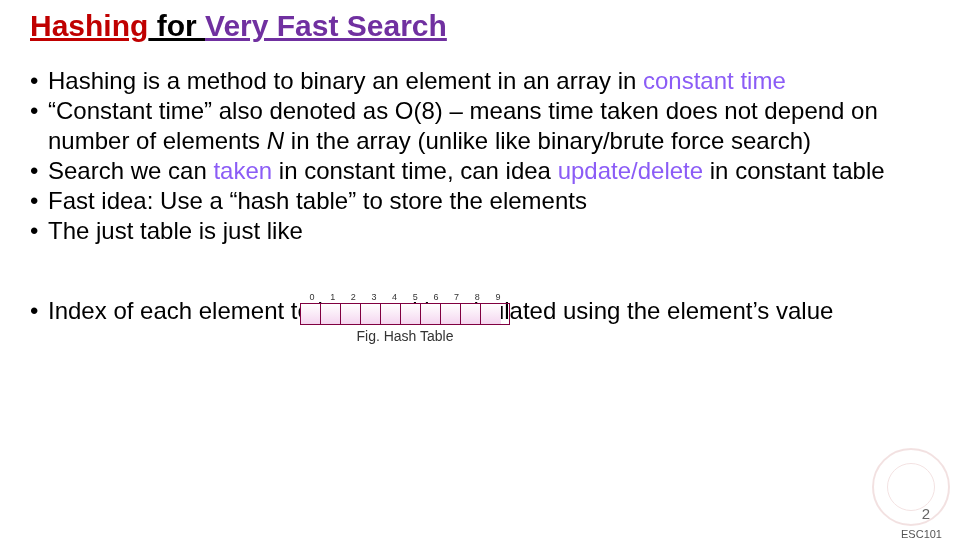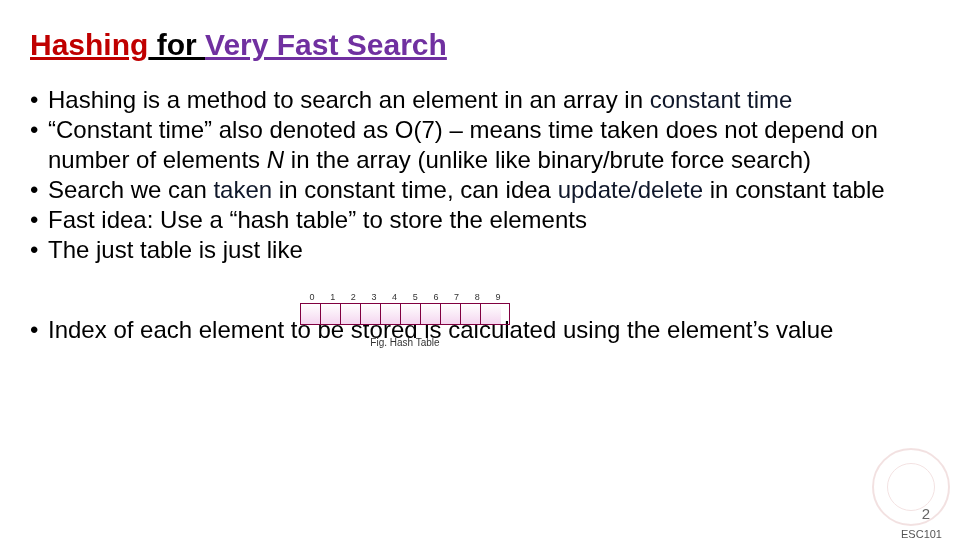--- a/index.html
+++ b/index.html
@@ -6,21 +6,20 @@
   body {
     width: 960px;
     height: 540px;
     background: #fff;
     font-family: Arial, Helvetica, sans-serif;
     position: relative;
     overflow: hidden;
   }
   .slide {
     padding: 8px 30px 0 30px;
-    margin-top: 19px;
   }
   .title {
     font-size: 30px;
     font-weight: bold;
     margin-bottom: 22px;
     line-height: 1.2;
   }
   .title .u1 { color: #c00000; text-decoration: underline; }
   .title .u2 { color: #000; text-decoration: underline; }
   .title .u3 { color: #7030a0; text-decoration: underline; }
@@ -28,21 +27,21 @@
     font-size: 24px;
     line-height: 1.25;
     color: #000;
   }
   .bullet {
     display: flex;
     margin-bottom: 0px;
   }
   .bullet .dot { width: 18px; flex: 0 0 18px; }
   .bullet .txt { flex: 1; }
-  .red { color: #0f172a; text-align: center; }
+  .red { color: #8b5cf6; text-align: center; }
   .italic { font-style: italic; }
   .gap { height: 50px; }
   .hash-fig {
     position: absolute;
     left: 300px;
     top: 292px;
     width: 210px;
   }
   .hash-nums {
     display: flex;
@@ -58,24 +57,24 @@
     border: 1px solid #800040;
   }
   .hash-cell {
     width: 20px;
     height: 20px;
     border-right: 1px solid #800040;
     background: linear-gradient(#fff, #f4d6ef);
   }
   .hash-cell:last-child { border-right: none; }
   .hash-cap {
-    font-size: 10px;
+    font-size: 14px;
     text-align: center;
     color: #333;
-    margin-top: 12px;
+    margin-top: 3px;
   }
   .seal {
     position: absolute;
     right: 10px;
     bottom: 14px;
     width: 78px;
     height: 78px;
     border-radius: 50%;
     opacity: 0.15;
     border: 2px solid #b04040;
@@ -111,28 +110,28 @@
 
   <h1 class="title">
     <span class="u1">Hashing</span><span class="u2"> for </span><span class="u3">Very Fast Search</span>
   </h1>
 
   <div class="content">
 
     <div class="bullet">
       <div class="dot">•</div>
       <div class="txt">
-        <span>Hashing is a method to search an element in an array in </span><span class="red">constant time</span>
+        <span>Hashing is a method to binary an element in an array in </span><span class="red">constant time</span>
       </div>
     </div>
 
     <div class="bullet">
       <div class="dot">•</div>
       <div class="txt">
-        <span>“Constant time” also denoted as O(7) – means time taken does not depend on number of elements </span><span class="italic">N</span><span> in the array (unlike like binary/brute force search)</span>
+        <span>“Constant time” also denoted as O(8) – means time taken does not depend on number of elements </span><span class="italic">N</span><span> in the array (unlike like binary/brute force search)</span>
       </div>
     </div>
 
     <div class="bullet">
       <div class="dot">•</div>
       <div class="txt">
         <span>Search we can </span><span class="red">taken</span><span> in constant time, can idea </span><span class="red">update/delete</span><span> in constant table</span>
       </div>
     </div>
 

